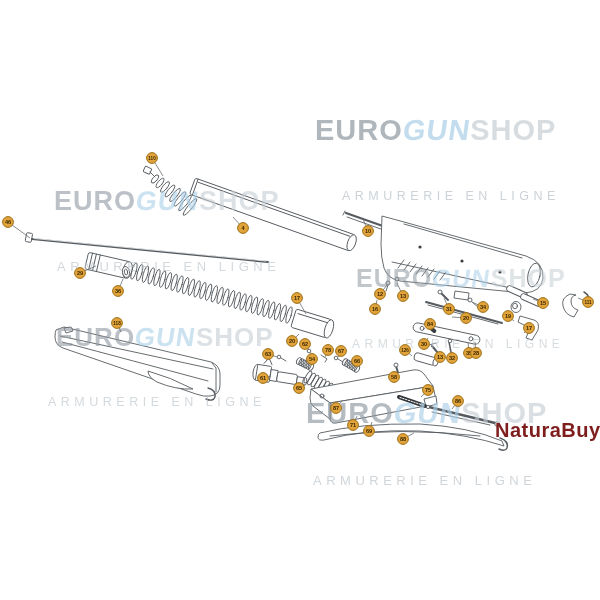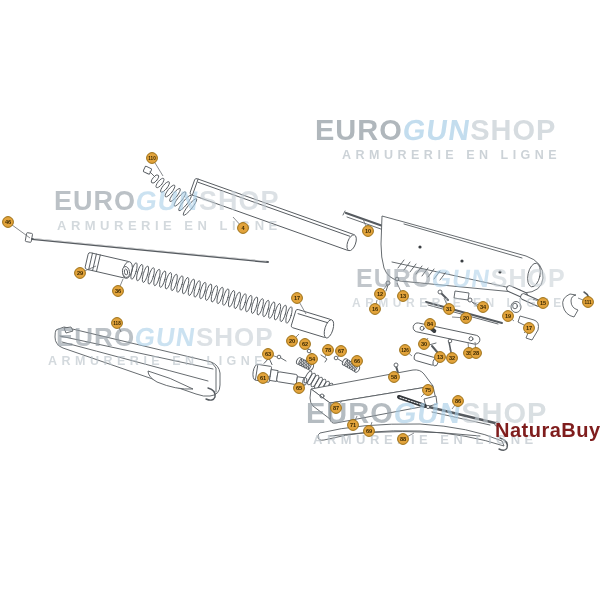--- a/index.html
+++ b/index.html
@@ -5,21 +5,21 @@
   html,body{margin:0;padding:0;background:#ffffff;}
   #stage{position:relative;width:600px;height:600px;background:#ffffff;overflow:hidden;
          font-family:"Liberation Sans",sans-serif;}
   #parts-svg,#callout-svg{position:absolute;left:0;top:0;}
   #callout-svg{z-index:30;}
   #parts-svg{z-index:10;}
   #wm-layer{position:absolute;left:0;top:0;width:600px;height:600px;z-index:20;pointer-events:none;}
   .wm-brand{position:absolute;font-weight:bold;white-space:nowrap;letter-spacing:1px;line-height:1;}
   .wm-brand .p-euro{font-style:normal;text-align:center;}
   .wm-brand .p-gun{display:inline-block;transform:skewX(-8deg);}
-  .wm-tag{position:absolute;white-space:nowrap;font-weight:bold;line-height:1;}
+  .wm-tag{position:absolute;white-space:nowrap;font-weight:normal;line-height:1;margin-top:41px;}
   #naturabuy{position:absolute;z-index:40;font-weight:bold;letter-spacing:0.5px;}
   .ln{stroke:#565b60;fill:none;stroke-width:0.9;stroke-linecap:round;stroke-linejoin:round;}
   .fw{stroke:#565b60;fill:#ffffff;stroke-width:0.9;stroke-linejoin:round;}
   .dk{stroke:#32363a;fill:none;stroke-linecap:round;}
   .dot{fill:#3a3e42;stroke:none;}
 </style>
 </head>
 <body>
 
 <div id="stage">

